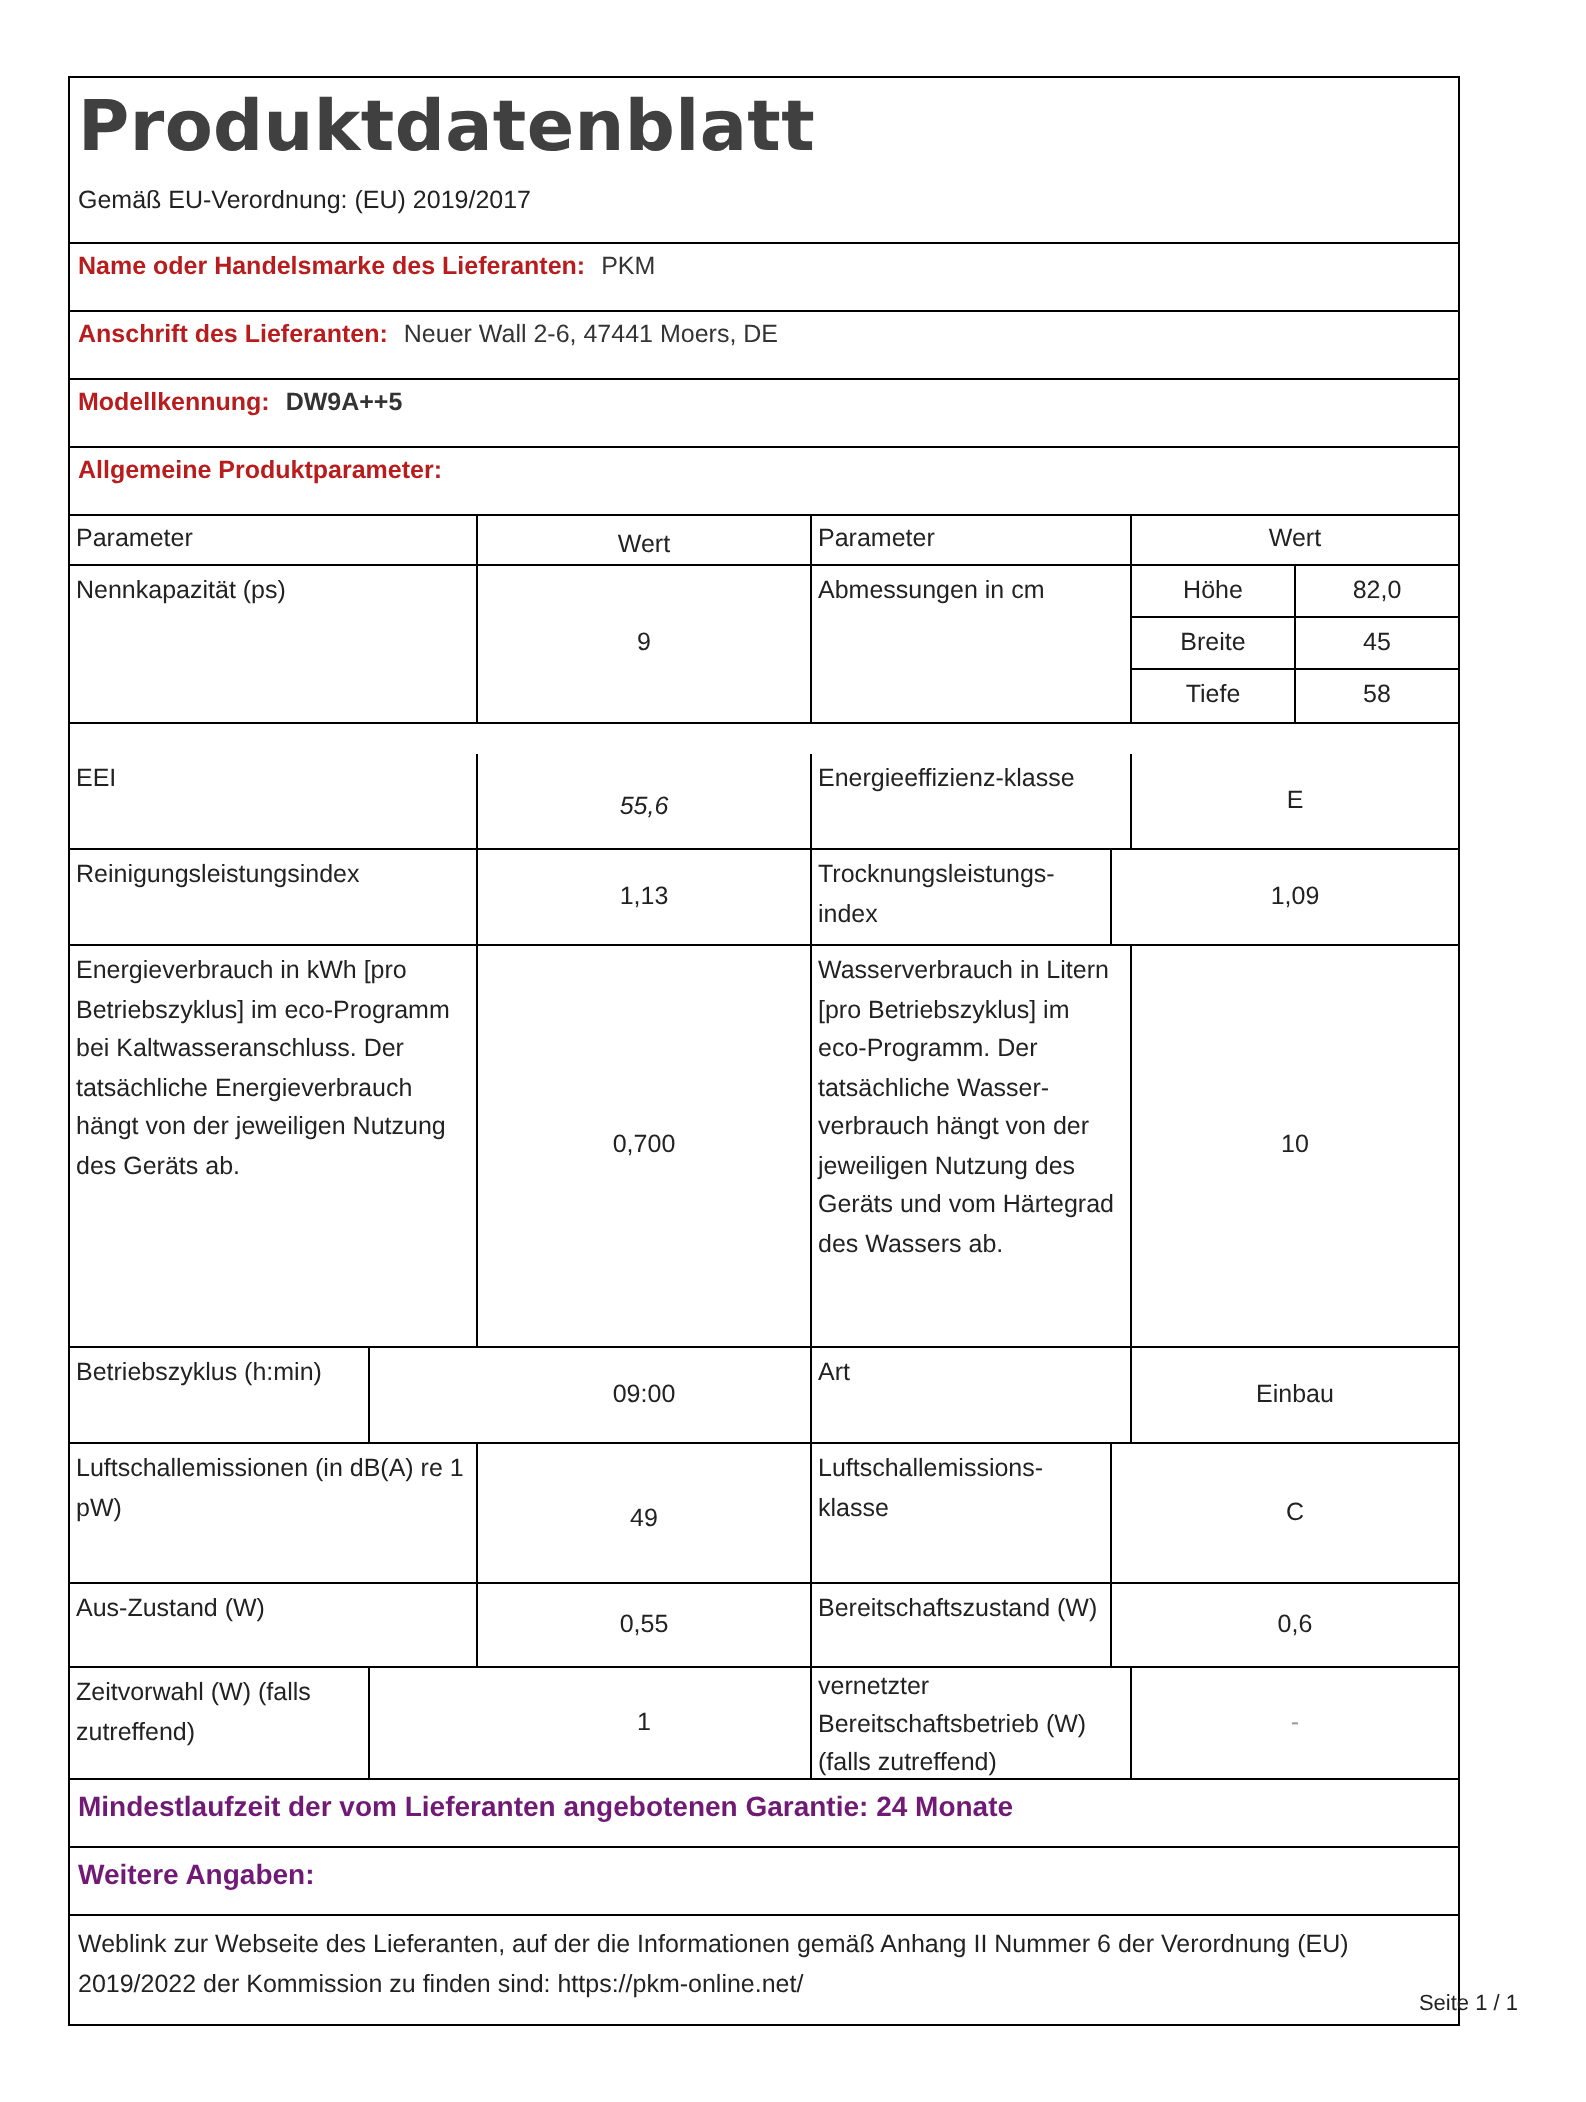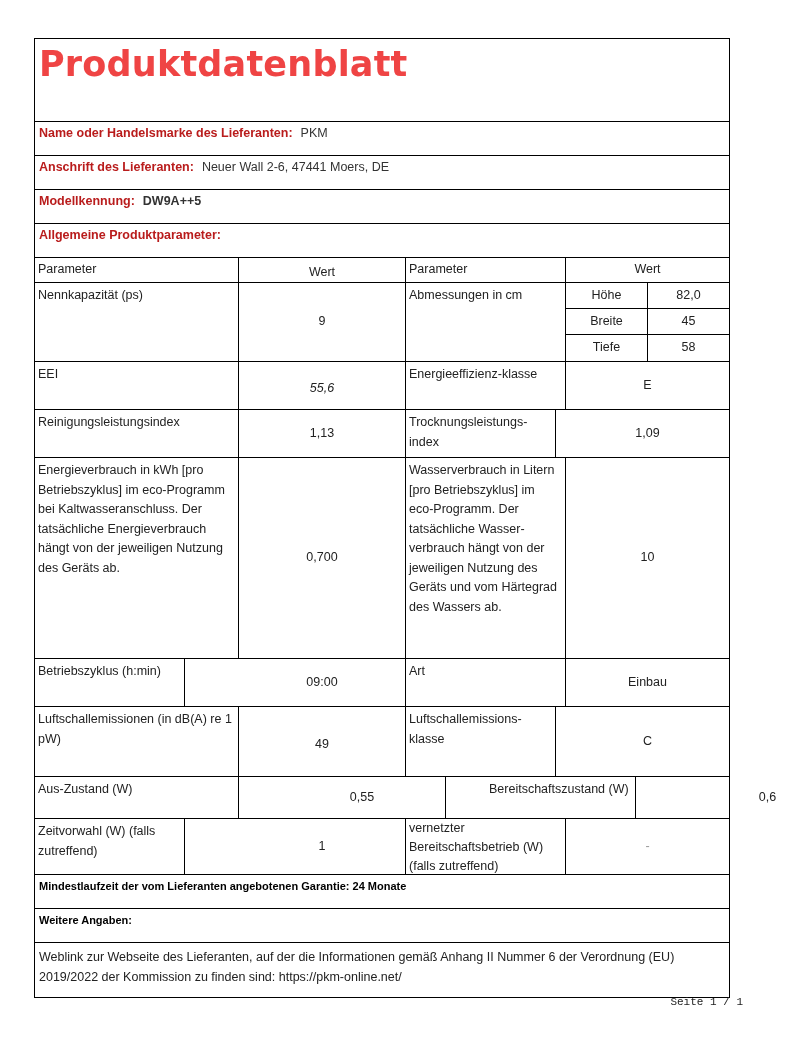--- a/index.html
+++ b/index.html
@@ -1,45 +1,46 @@
 <!DOCTYPE html>
 <html><head>
 <meta charset="utf-8">
 <style>
   html, body { margin:0; padding:0; background:#ffffff; }
   body { width:793px; height:1051px; position:relative; font-family:"Liberation Sans", sans-serif; color:#222; font-size:13px; }
   .sheet { position:absolute; left:34px; top:38px; width:696px; border:1px solid #000; box-sizing:border-box; }
   .row { position:relative; border-bottom:1px solid #000; box-sizing:border-box; }
   .row:last-child { border-bottom:none; }
   .title-block { height:83px; padding:4px 0 0 4px; }
-  .title { font-size:35px; font-weight:bold; color:#ef4444; line-height:42px; letter-spacing:0.2px; font-family:"DejaVu Sans", sans-serif; }
+  .title { font-size:35px; font-weight:bold; color:#404040; line-height:42px; letter-spacing:0.2px; font-family:"DejaVu Sans", sans-serif; }
   .subtitle { font-size:12.5px; margin-top:8px; color:#222; }
   .info { height:34px; padding:4px 0 0 4px; font-size:12.5px; }
   .info b { font-weight:bold; color:#b91c1c; }
   .info .val { margin-left:8px; color:#333; }
   .grid { display:grid; grid-template-columns:204px 167px 160px 163px; }
   .cell { border-right:1px solid #000; box-sizing:border-box; padding:3px 3px; font-size:12.5px; line-height:19.5px; position:relative; }
   .cell:last-child { border-right:none; }
   .cell.c { display:flex; align-items:center; justify-content:center; text-align:center; }
   .cell.hdr-c { text-align:center; padding-top:5px; }
   .dims { display:grid; grid-template-columns:82px 81px; grid-template-rows:26px 26px 26px; padding:0; }
   .dims div { display:flex; align-items:center; justify-content:center; border-bottom:1px solid #000; border-right:1px solid #000; font-size:12.5px; box-sizing:border-box; }
   .dims div:nth-child(2n) { border-right:none; }
   .dims div:nth-last-child(-n+2) { border-bottom:none; }
-  .footer-note { position:absolute; right:50px; top:996px; font-size:11px; color:#222; font-family:Liberation Mono, monospace; }
-  .bold-row { height:34px; padding:5px 0 0 4px; font-weight:bold; font-size:11px; color:#000000; }
+  .footer-note { position:absolute; right:34px; top:996px; font-size:11px; color:#222; font-family:Liberation Sans, sans-serif; }
+  .bold-row { height:34px; padding:5px 0 0 4px; font-weight:bold; font-size:14px; color:#701a75; }
   .weblink { height:54px; padding:4px 0 0 4px; font-size:12.5px; line-height:20px; }
 </style>
 </head>
 <body>
 
 <div class="sheet">
 
   <div class="row title-block">
     <div class="title">Produktdatenblatt</div>
+    <div class="subtitle">Gemäß EU-Verordnung: (EU) 2019/2017</div>
   </div>
 
   <div class="row info">
     <b>Name oder Handelsmarke des Lieferanten:</b><span class="val">PKM</span>
   </div>
   <div class="row info">
     <b>Anschrift des Lieferanten:</b><span class="val">Neuer Wall 2-6, 47441 Moers, DE</span>
   </div>
   <div class="row info">
     <b>Modellkennung:</b><b class="val">DW9A++5</b>
@@ -62,21 +63,21 @@
     <div class="cell dims">
       <div>Höhe</div>
       <div>82,0</div>
       <div>Breite</div>
       <div>45</div>
       <div>Tiefe</div>
       <div>58</div>
     </div>
   </div>
 
-  <div class="row grid" style="height:48px;">
+  <div class="row grid" style="height:48px;margin-top:15px;">
     <div class="cell">EEI</div>
     <div class="cell c" style="padding-top:10px;font-style:italic;">55,6</div>
     <div class="cell">Energieeffizienz-klasse</div>
     <div class="cell c">E</div>
   </div>
 
   <div class="row grid" style="height:48px;">
     <div class="cell">Reinigungsleistungsindex</div>
     <div class="cell c">1,13</div>
     <div class="cell" style="width:150px;">Trocknungsleistungs-index</div>
@@ -97,21 +98,21 @@
     <div class="cell c">Einbau</div>
   </div>
 
   <div class="row grid" style="height:70px;">
     <div class="cell">Luftschallemissionen (in dB(A) re 1 pW)</div>
     <div class="cell c" style="padding-top:10px;">49</div>
     <div class="cell" style="width:150px;">Luftschallemissions-klasse</div>
     <div class="cell c">C</div>
   </div>
 
-  <div class="row grid" style="height:42px;gap:40px;">
+  <div class="row grid" style="height:42px;">
     <div class="cell">Aus-Zustand (W)</div>
     <div class="cell c">0,55</div>
     <div class="cell" style="width:150px;overflow:hidden;">Bereitschaftszustand (W)</div>
     <div class="cell c">0,6</div>
   </div>
 
   <div class="row grid" style="height:56px;">
     <div class="cell" style="width:150px;">Zeitvorwahl (W) (falls zutreffend)</div>
     <div class="cell c">1</div>
     <div class="cell" style="overflow:hidden;line-height:19px;padding-top:0;">vernetzter Bereitschaftsbetrieb (W) (falls zutreffend)</div>

